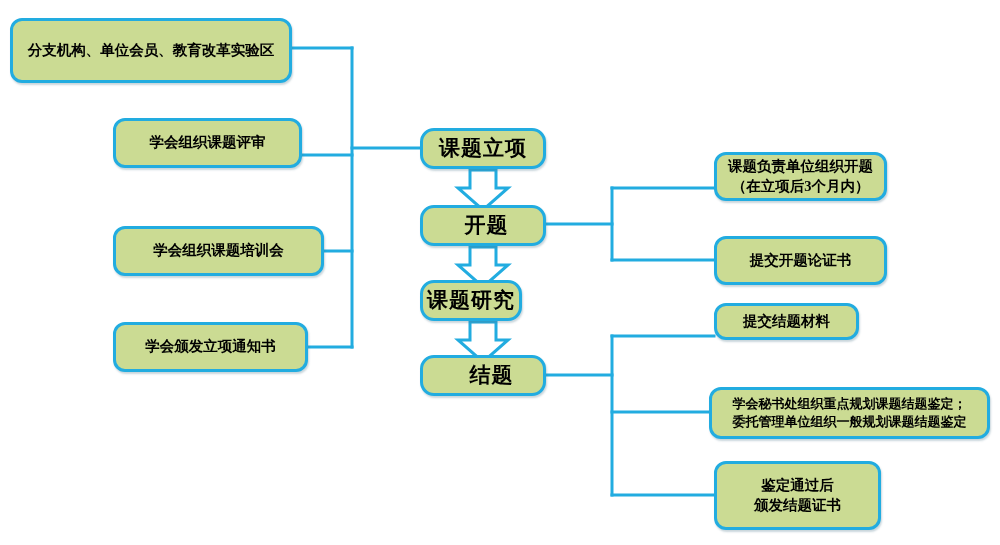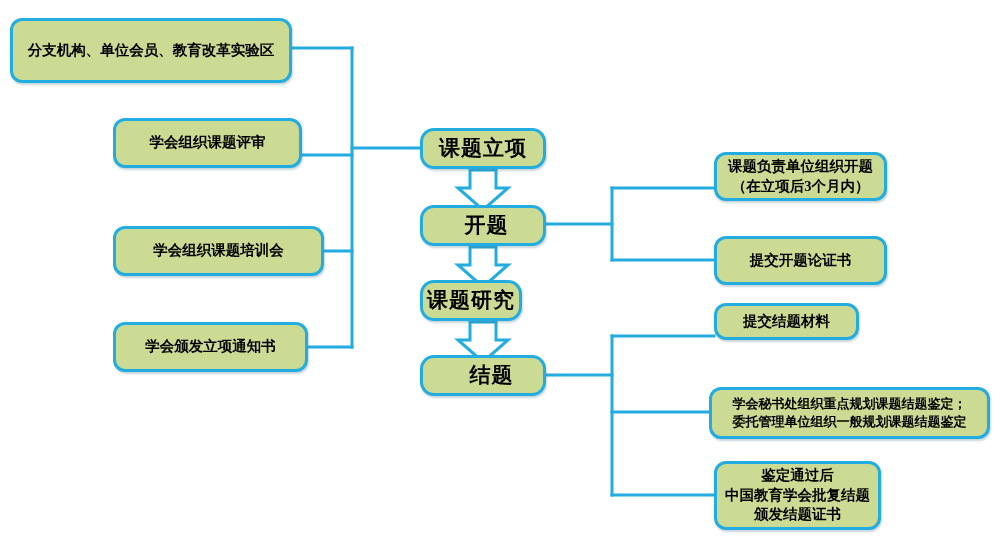--- a/index.html
+++ b/index.html
@@ -143,17 +143,16 @@
     <span class="line">提交结题材料</span>
   </div>
 
   <div class="node side-wide" style="left:709px; top:387px; width:281px; height:52px;">
     <span class="line">学会秘书处组织重点规划课题结题鉴定；</span>
     <span class="line">委托管理单位组织一般规划课题结题鉴定</span>
   </div>
 
   <div class="node side" style="left:714px; top:461px; width:167px; height:69px;">
     <span class="line">鉴定通过后</span>
-    <span class="line">中国教育学会批复结题</span>
     <span class="line">颁发结题证书</span>
   </div>
 
 </div>
 
 </body></html>

